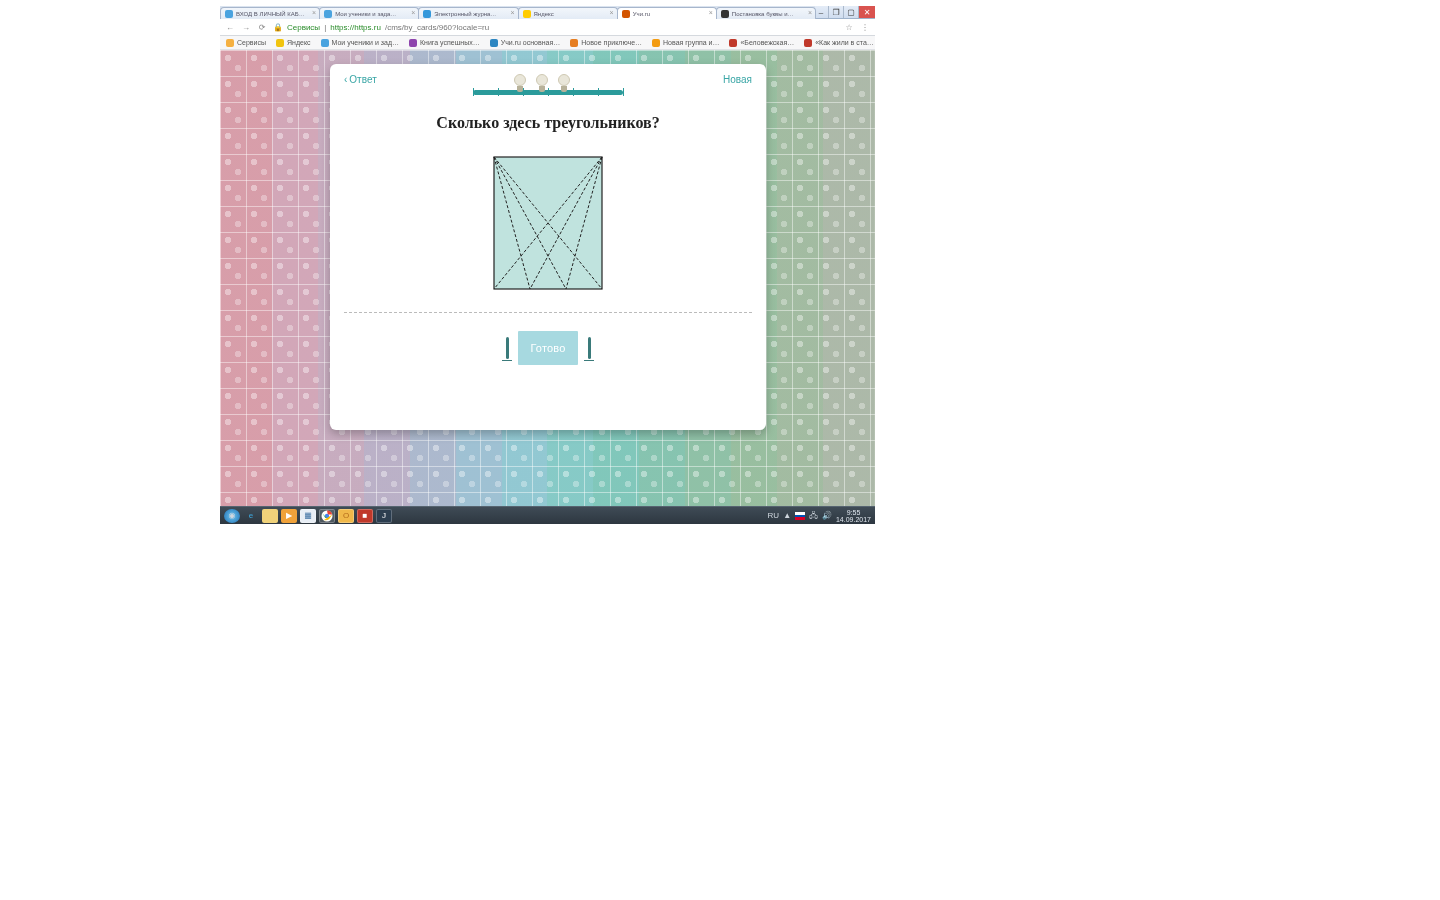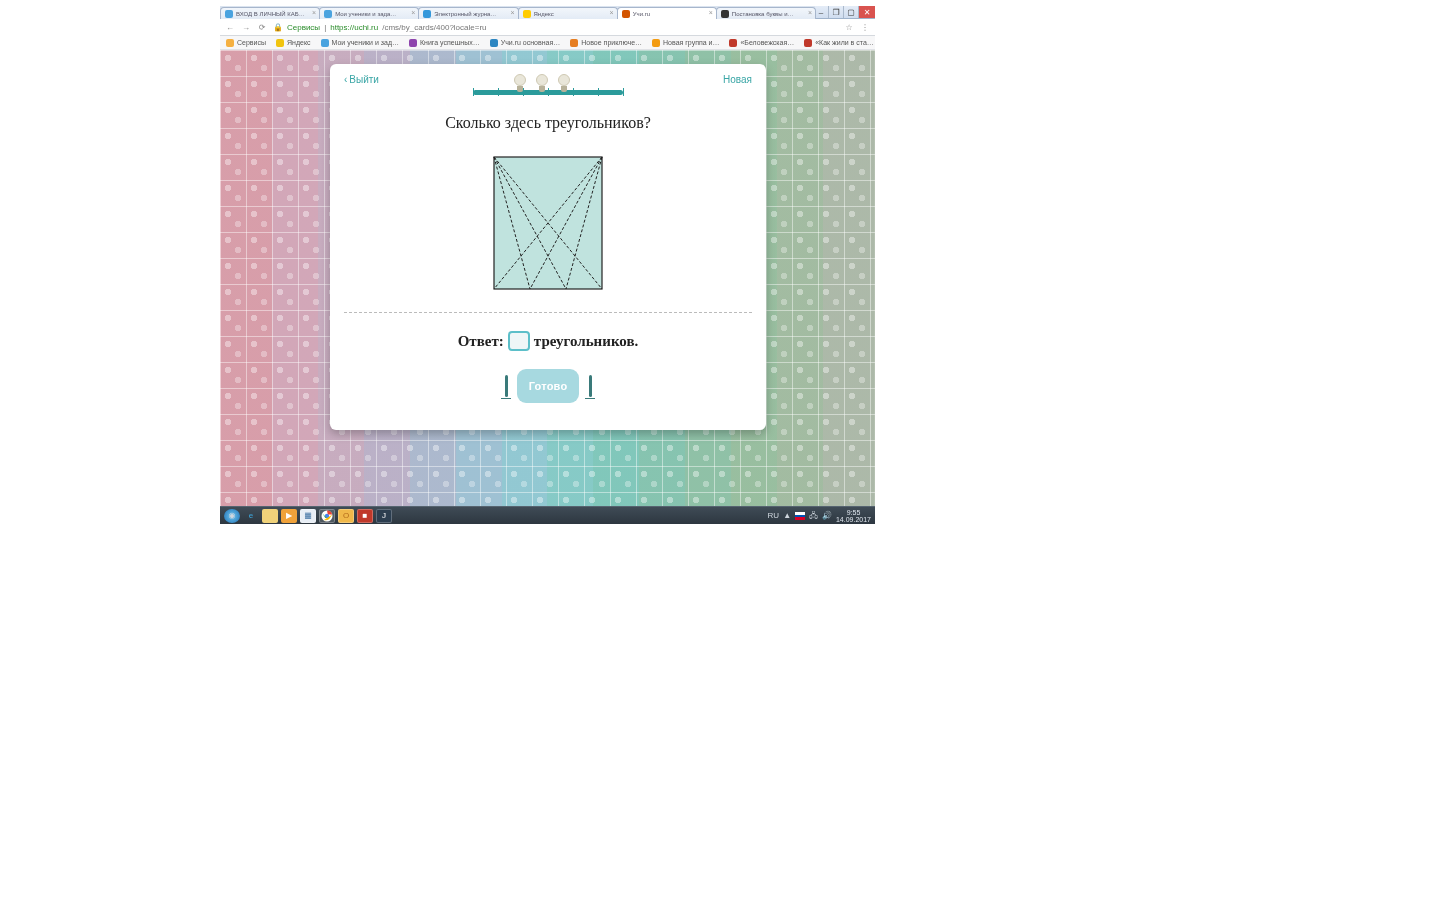--- a/index.html
+++ b/index.html
@@ -106,41 +106,41 @@
   .exit-btn { color:#3aa6a6; font-size:10px; }
   .progress-wrap { position:absolute; left:0; right:0; top:8px; display:flex; justify-content:center; pointer-events:none; }
   .progress { width:170px; height:28px; position:relative; }
   .progress .rail { position:absolute; left:10px; right:10px; top:18px; height:5px; background:#2b9b9b; border-radius:3px; }
   .progress .tick { position:absolute; top:16px; width:1px; height:8px; background:#2b9b9b; }
   .progress .bulb { position:absolute; top:2px; width:14px; height:18px; }
   .progress .bulb .glass { position:absolute; top:0; left:1px; width:12px; height:12px; border-radius:50%; background:#e9e6d9; border:1px solid #cfc9b3; }
   .progress .bulb .base { position:absolute; bottom:0; left:4px; width:6px; height:6px; background:#b8b29a; border-radius:0 0 2px 2px; }
   .question {
     text-align:center; font-family: Georgia, 'Times New Roman', serif;
-    font-weight:normal; font-size:16px; color:#222; margin-top:18px;
+    font-weight:bold; font-size:16px; color:#222; margin-top:18px;
   }
   .figure-wrap { display:flex; justify-content:center; margin-top:24px; }
   .figure { width:110px; height:134px; }
   .dash-sep {
     margin-top:22px; height:0;
     border:none; border-top:1px dashed #bbb;
   }
   .answer-row {
     display:flex; justify-content:center; align-items:center; gap:4px;
     font-family: Georgia, 'Times New Roman', serif; font-weight:bold; font-size:15px;
     color:#222; margin-top:18px;
   }
   .answer-input {
     width:22px; height:20px; border:2px solid #5cbfc9; border-radius:4px;
     background:#eef6f7;
   }
   .done-row { display:flex; justify-content:center; align-items:center; margin-top:18px; gap:6px; }
   .done-btn {
-    background:#a7d9e0; color:#fff; font-size:11px; font-weight:bold;
-    padding:11px 12px; border-radius:9px; letter-spacing:.2px;
+    background:#a7d9e0; color:#fff; font-size:11px; font-weight:normal;
+    padding:11px 12px; border-radius:1px; letter-spacing:.2px;
   }
   .done-stick { width:10px; height:22px; position:relative; }
   .done-stick::before { content:""; position:absolute; left:4px; top:0; width:3px; height:22px; background:#3a7a7a; border-radius:2px; }
   .done-stick .foot { position:absolute; bottom:-2px; left:0; width:10px; height:1px; background:#3a7a7a; }
   
   .taskbar {
     position:absolute; left:0; right:0; bottom:0; height:18px;
     background:linear-gradient(#3f4b56,#2d3740);
     border-top:1px solid #566470;
     display:flex; align-items:center; padding:0 4px; gap:3px;
@@ -198,22 +198,22 @@
     </div>
 
   <div class="addrbar">
     <div class="nav-ico">←</div>
     <div class="nav-ico">→</div>
     <div class="nav-ico">⟳</div>
     <div class="url">
       <span class="lock">🔒</span>
       <span class="url-domain">Сервисы</span>
       <span class="url-rest">|</span>
-      <span class="url-domain">https://uchi.ru</span>
-        <span class="url-rest">/cms/by_cards/400?locale=ru</span>
+      <span class="url-domain">https://https.ru</span>
+        <span class="url-rest">/cms/by_cards/960?locale=ru</span>
     </div>
     <div class="nav-ico star">☆</div>
     <div class="nav-ico">⋮</div>
   </div>
 
   <div class="bookmarks" id="bookmarks">
       <div class="bm">
         <span class="ico" style="background: rgb(245, 176, 65);"></span>
         <span>Сервисы</span>
       </div>
@@ -253,21 +253,21 @@
 
   <div class="page">
     <div class="tile-bg"></div>
     <div class="tile-grid"></div>
     <div class="tile-dood"></div>
 
     <div class="card">
       <div class="card-top">
         <div class="back-btn">
           <span class="chev">‹</span>
-          <span>Выйти</span>
+          <span>Ответ</span>
         </div>
         <div class="exit-btn">Новая</div>
       </div>
 
       <div class="progress-wrap">
         <div class="progress" id="progress">
             <div class="rail"></div>
             <div class="tick" style="left: 10px;"></div>
             <div class="tick" style="left: 35px;"></div>
             <div class="tick" style="left: 60px;"></div>
@@ -300,25 +300,20 @@
           <line x1="1" y1="1" x2="73" y2="133" stroke="#222" stroke-width="1" stroke-dasharray="3 2"></line>
           <line x1="1" y1="1" x2="109" y2="133" stroke="#222" stroke-width="1" stroke-dasharray="3 2"></line>
           <line x1="109" y1="1" x2="73" y2="133" stroke="#222" stroke-width="1" stroke-dasharray="3 2"></line>
           <line x1="109" y1="1" x2="37" y2="133" stroke="#222" stroke-width="1" stroke-dasharray="3 2"></line>
           <line x1="109" y1="1" x2="1" y2="133" stroke="#222" stroke-width="1" stroke-dasharray="3 2"></line>
         </svg>
       </div>
 
       <hr class="dash-sep">
 
-      <div class="answer-row">
-        <span>Ответ:</span>
-        <div class="answer-input"></div>
-        <span>треугольников.</span>
-      </div>
 
       <div class="done-row">
         <div class="done-stick">
             <div class="foot"></div>
           </div>
         <div class="done-btn">Готово</div>
         <div class="done-stick">
             <div class="foot"></div>
           </div>
       </div>

